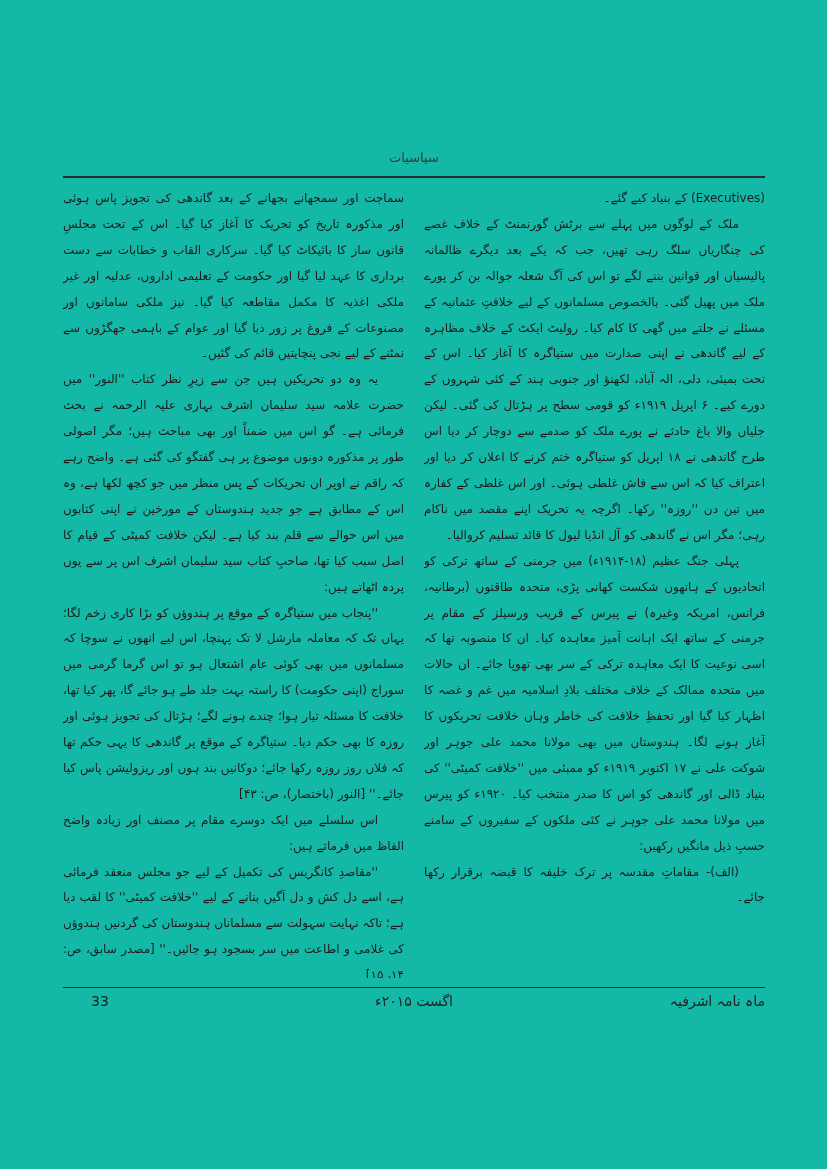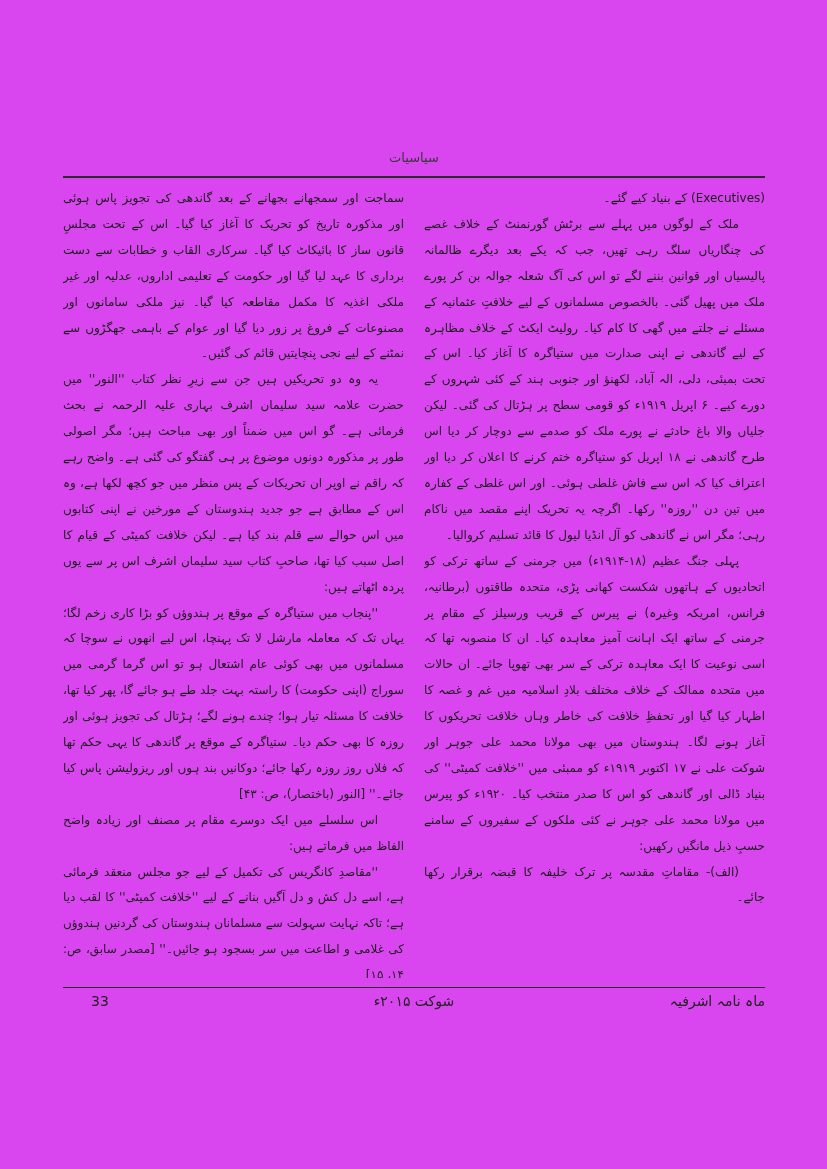--- a/index.html
+++ b/index.html
@@ -1,20 +1,20 @@
 <!DOCTYPE html>
 <html lang="ur" dir="rtl"><head>
 <meta charset="utf-8">
 <style>
   html,body{margin:0;padding:0;}
   body{
     width:827px;height:1169px;background:#ffffff;position:relative;
     font-family:"DejaVu Sans",sans-serif;color:#1c1c1c;overflow:hidden;
   }
-  .page{position:absolute;inset:0;background:#d946ef;}
+  .page{position:absolute;inset:0;background:#14b8a6;}
   .page-header{
     position:absolute;top:150px;left:63px;width:702px;
     text-align:center;font-size:13px;color:#3a3a3a;letter-spacing:2px;
   }
   .header-rule{
     position:absolute;top:176px;left:63px;width:702px;height:0;
     border-top:2px solid #2b2b2b;
   }
   .content{
     position:absolute;top:186px;left:63px;width:702px;height:792px;
@@ -67,17 +67,17 @@
       <p class="indent">''مقاصدِ کانگریس کی تکمیل کے لیے جو مجلس منعقد فرمائی ہے، اسے دل کش و دل آگیں بنانے کے لیے ''خلافت کمیٹی'' کا لقب دیا ہے؛ تاکہ نہایت سہولت سے مسلمانان ہندوستان کی گردنیں ہندوؤں کی غلامی و اطاعت میں سر بسجود ہو جائیں۔'' [مصدر سابق، ص: ۱۴، ۱۵]</p>
 
     </div>
 
   </div>
 
   <div class="footer-rule"></div>
 
   <div class="page-footer">
     <div class="cell magazine">ماہ نامہ اشرفیہ</div>
-    <div class="cell date">شوکت ۲۰۱۵ء</div>
+    <div class="cell date">اگست ۲۰۱۵ء</div>
     <div class="cell pagenum">33</div>
   </div>
 
 </div>
 
 </body></html>

